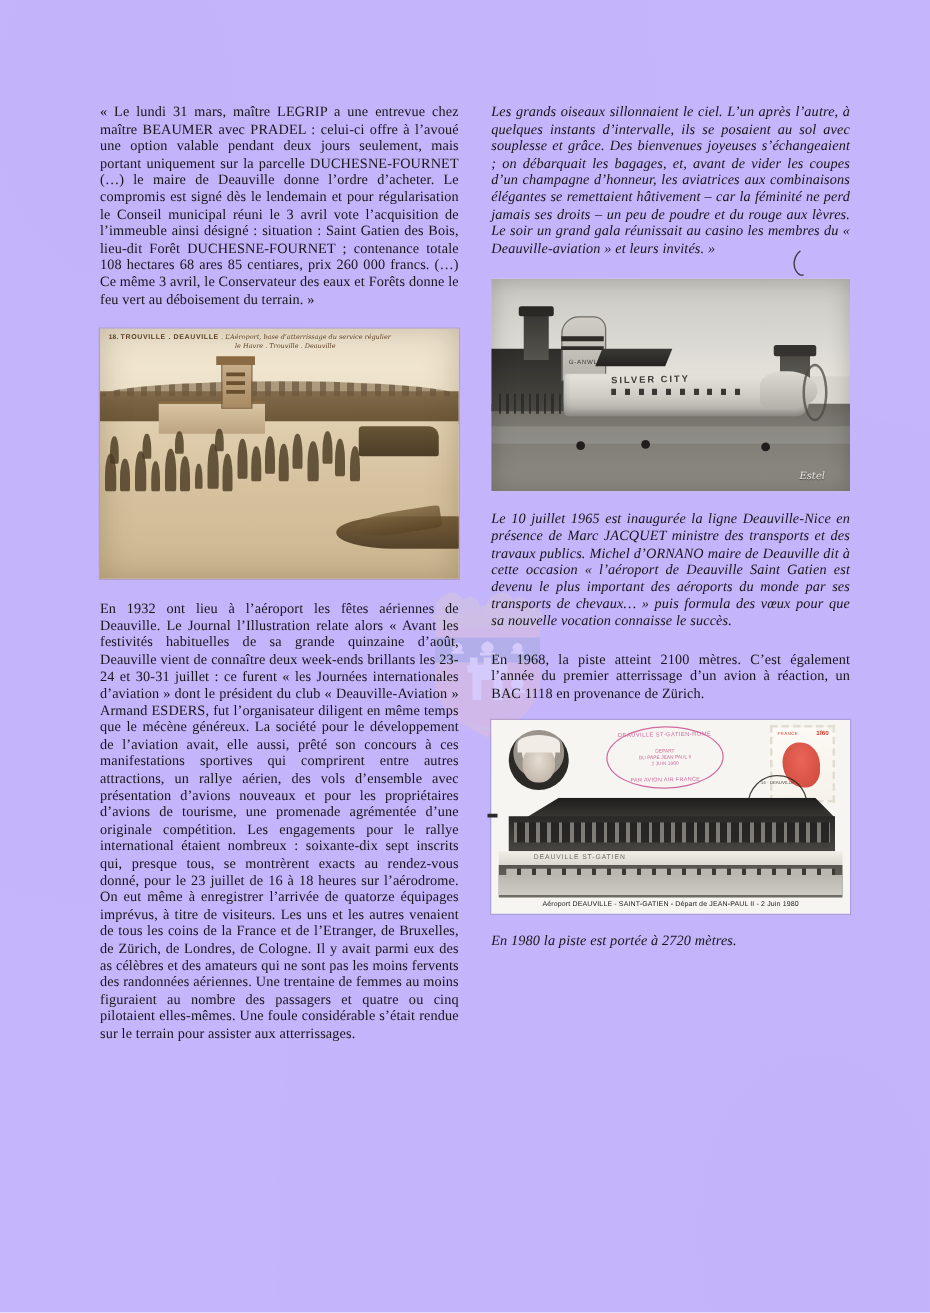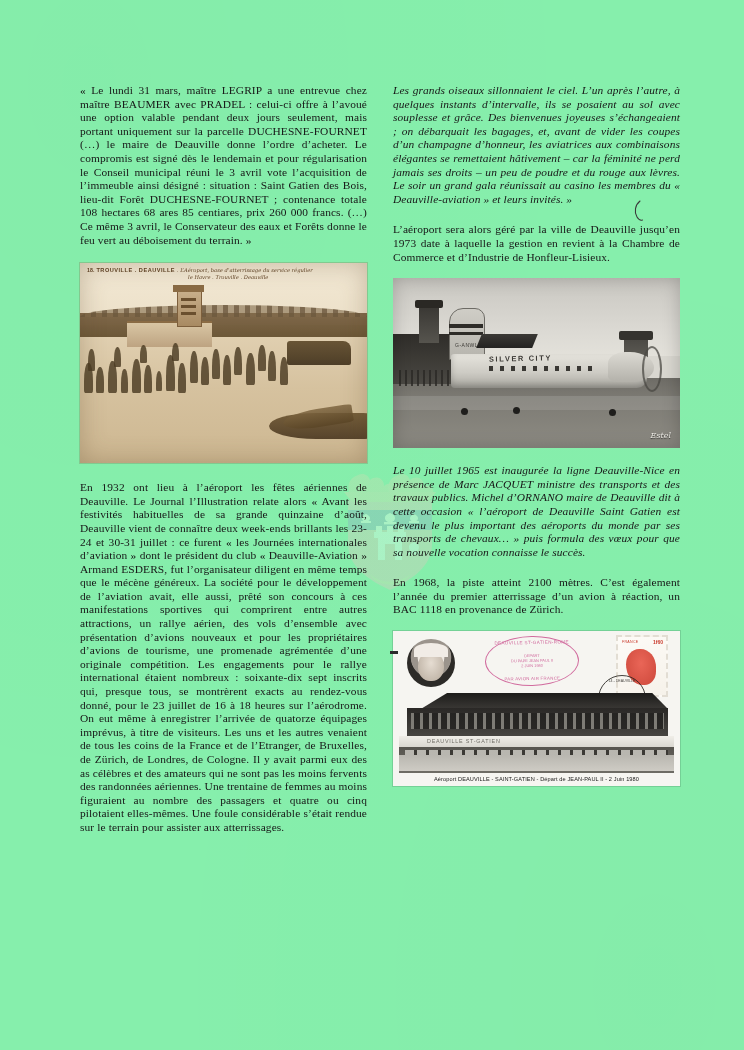--- a/index.html
+++ b/index.html
@@ -12,21 +12,21 @@
     height: 1050px;
     position: relative;
     overflow: hidden;
     font-family: "Liberation Serif", "DejaVu Serif", serif;
     color: #161616;
   }
 
   .page {
     position: absolute;
     inset: 0;
-    background: #86efac;
+    background: #c4b5fd;
   }
 
   
   .page::after{
     content:"";
     position:absolute; inset:0;
     background:
       radial-gradient(ellipse at 12% 8%, rgba(0,0,0,0.012), rgba(0,0,0,0) 60%),
       radial-gradient(ellipse at 88% 94%, rgba(0,0,0,0.012), rgba(0,0,0,0) 60%);
     pointer-events:none;
@@ -268,21 +268,21 @@
     position:absolute; left:62px; top:64px;
     font-family:"Liberation Sans", sans-serif;
     font-size:5px; letter-spacing:0.1em; color:#3b3935;
   }
   .bw-gear{
     position:absolute; bottom:34px; left:120px; width:7px; height:7px;
     background:#1f1e1c; border-radius:50%;
     box-shadow: 96px 2px 0 #1f1e1c, -52px 1px 0 #1f1e1c;
   }
   .bw-sign{
-    position:absolute; right:9px; bottom:8px;
+    position:absolute; right:20px; bottom:8px;
     font-family:"DejaVu Serif", serif; font-style:italic;
     font-size:8px; color:#f2f0ea;
     text-shadow: 0 1px 1px rgba(0,0,0,0.6);
   }
   .bw-people{
     position:absolute; left:6px; top:92px; width:50px; height:16px;
     background: repeating-linear-gradient(90deg,#2a2825 0 2px, transparent 2px 6px);
     opacity:0.8;
   }
   .bw-vignette{
@@ -548,21 +548,20 @@
         <div class="pc-vignette"></div>
       </div>
 
       <p class="body">En 1932 ont lieu à l’aéroport les fêtes aériennes de Deauville. Le Journal l’Illustration relate alors « Avant les festivités habituelles de sa grande quinzaine d’août, Deauville vient de connaître deux week-ends brillants les 23-24 et 30-31 juillet : ce furent « les Journées internationales d’aviation » dont le président du club « Deauville-Aviation » Armand ESDERS, fut l’organisateur diligent en même temps que le mécène généreux. La société pour le développement de l’aviation avait, elle aussi, prêté son concours à ces manifestations sportives qui comprirent entre autres attractions, un rallye aérien, des vols d’ensemble avec présentation d’avions nouveaux et pour les propriétaires d’avions de tourisme, une promenade agrémentée d’une originale compétition. Les engagements pour le rallye international étaient nombreux : soixante-dix sept inscrits qui, presque tous, se montrèrent exacts au rendez-vous donné, pour le 23 juillet de 16 à 18 heures sur l’aérodrome. On eut même à enregistrer l’arrivée de quatorze équipages imprévus, à titre de visiteurs. Les uns et les autres venaient de tous les coins de la France et de l’Etranger, de Bruxelles, de Zürich, de Londres, de Cologne. Il y avait parmi eux des as célèbres et des amateurs qui ne sont pas les moins fervents des randonnées aériennes. Une trentaine de femmes au moins figuraient au nombre des passagers et quatre ou cinq pilotaient elles-mêmes. Une foule considérable s’était rendue sur le terrain pour assister aux atterrissages.</p>
     </div>
 
     <div class="col col-right txt-layer">
 
       <p class="body gap-lg">Les grands oiseaux sillonnaient le ciel. L’un après l’autre, à quelques instants d’intervalle, ils se posaient au sol avec souplesse et grâce. Des bienvenues joyeuses s’échangeaient ; on débarquait les bagages, et, avant de vider les coupes d’un champagne d’honneur, les aviatrices aux combinaisons élégantes se remettaient hâtivement – car la féminité ne perd jamais ses droits – un peu de poudre et du rouge aux lèvres. Le soir un grand gala réunissait au casino les membres du « Deauville-aviation » et leurs invités. »</p>
 
-      <p class="body">L’aéroport sera alors géré par la ville de Deauville jusqu’en 1973 date à laquelle la gestion en revient à la Chambre de Commerce et d’Industrie de Honfleur-Lisieux.</p>
 
       <div class="photo-bw">
         <div class="bw-sky"></div>
         <div class="bw-ground"></div>
         <div class="bw-apron"></div>
         <div class="bw-terminal"></div>
         <div class="bw-tower-l"></div>
         <div class="bw-tower-r"></div>
         <div class="bw-tail"></div>
         <div class="bw-tail-band"></div>
@@ -619,16 +618,17 @@
           <div class="cv-band">
             <span class="lbl">DEAUVILLE ST-GATIEN</span>
           </div>
           <div class="cv-lower"></div>
           <div class="cv-apron"></div>
         </div>
 
         <div class="cv-caption">Aéroport DEAUVILLE - SAINT-GATIEN - Départ de JEAN-PAUL II - 2 Juin 1980</div>
       </div>
 
+      <p class="body gap-lg">En 1980 la piste est portée à 2720 mètres.</p>
 
     </div>
   </div>
 </div>
 
 </body></html>

